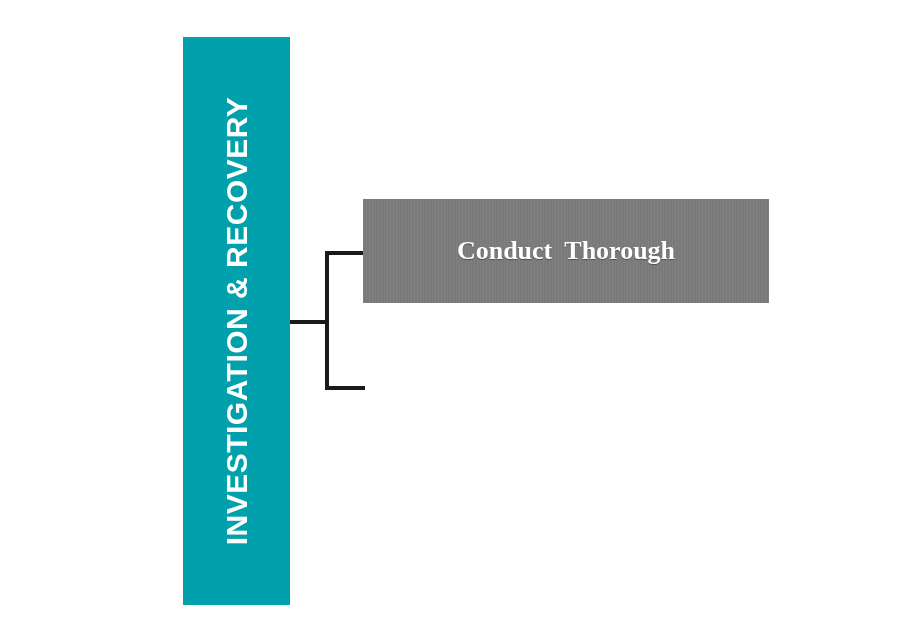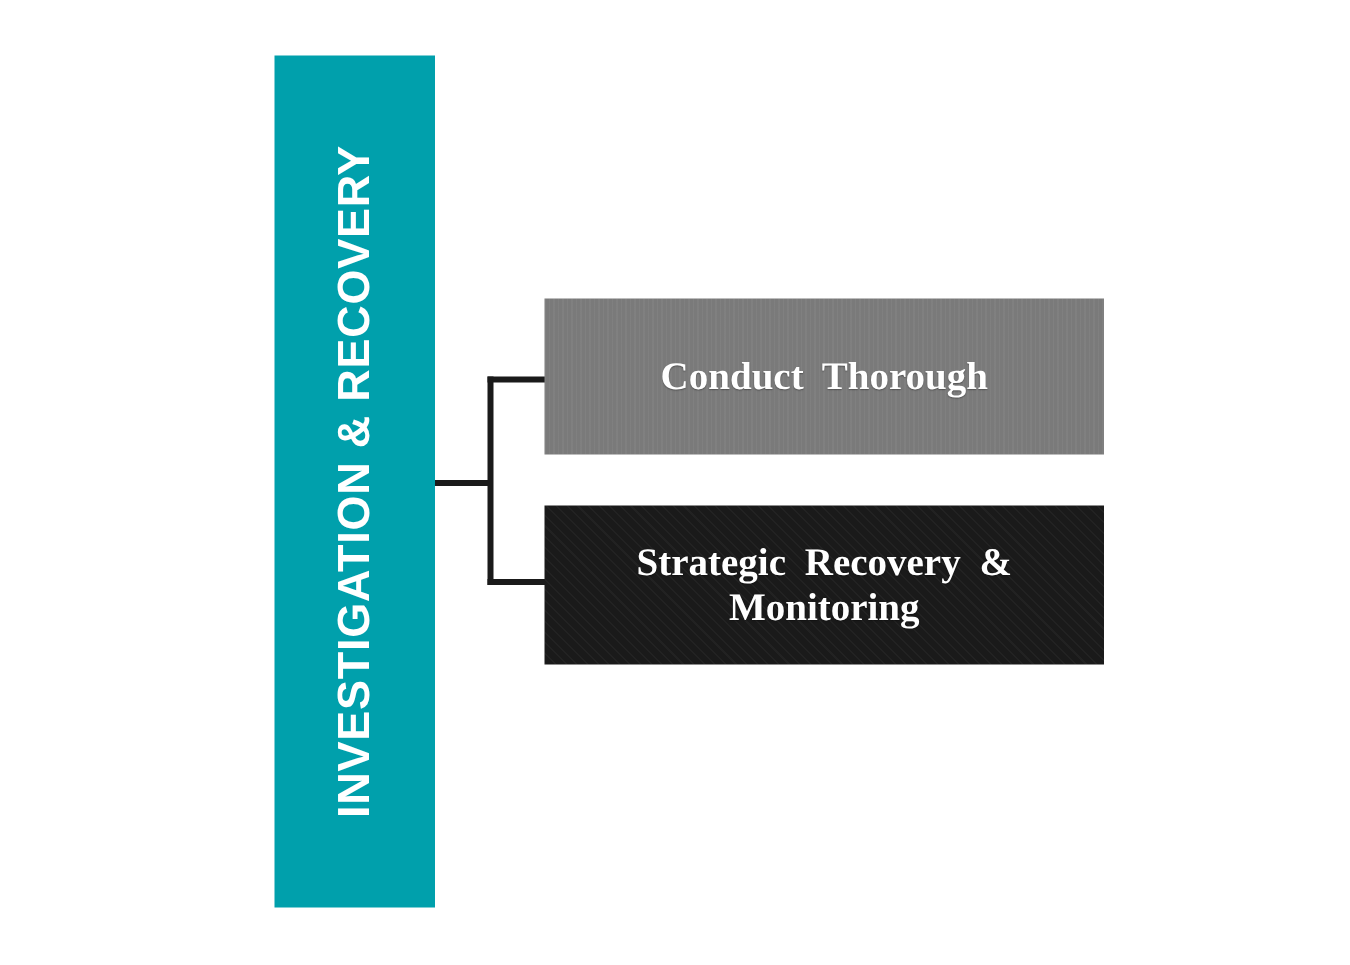--- a/index.html
+++ b/index.html
@@ -76,21 +76,21 @@
     top: 386px;
     width: 40px;
     height: 4px;
     background: #1a1a1a;
   }
 
   
   .node {
     position: absolute;
     left: 363px;
-    width: 373px;
+    width: 406px;
     display: flex;
     align-items: center;
     justify-content: center;
     box-sizing: border-box;
     padding: 8px 12px;
   }
   .node-text {
     color: #ffffff;
     font-family: "Liberation Serif", serif;
     font-weight: bold;
@@ -142,20 +142,14 @@
   <div class="connector-spine"></div>
   <div class="connector-arm-top"></div>
   <div class="connector-arm-bottom"></div>
 
   <div class="node node-investigation">
     <div class="node-text">
       <span>Conduct  Thorough</span><br>
     </div>
   </div>
 
-  <div class="node node-recovery">
-    <div class="node-text">
-      <span>Strategic  Recovery  &amp;</span><br>
-      <span>Monitoring</span>
-    </div>
-  </div>
 
 </div>
 
 </body></html>

